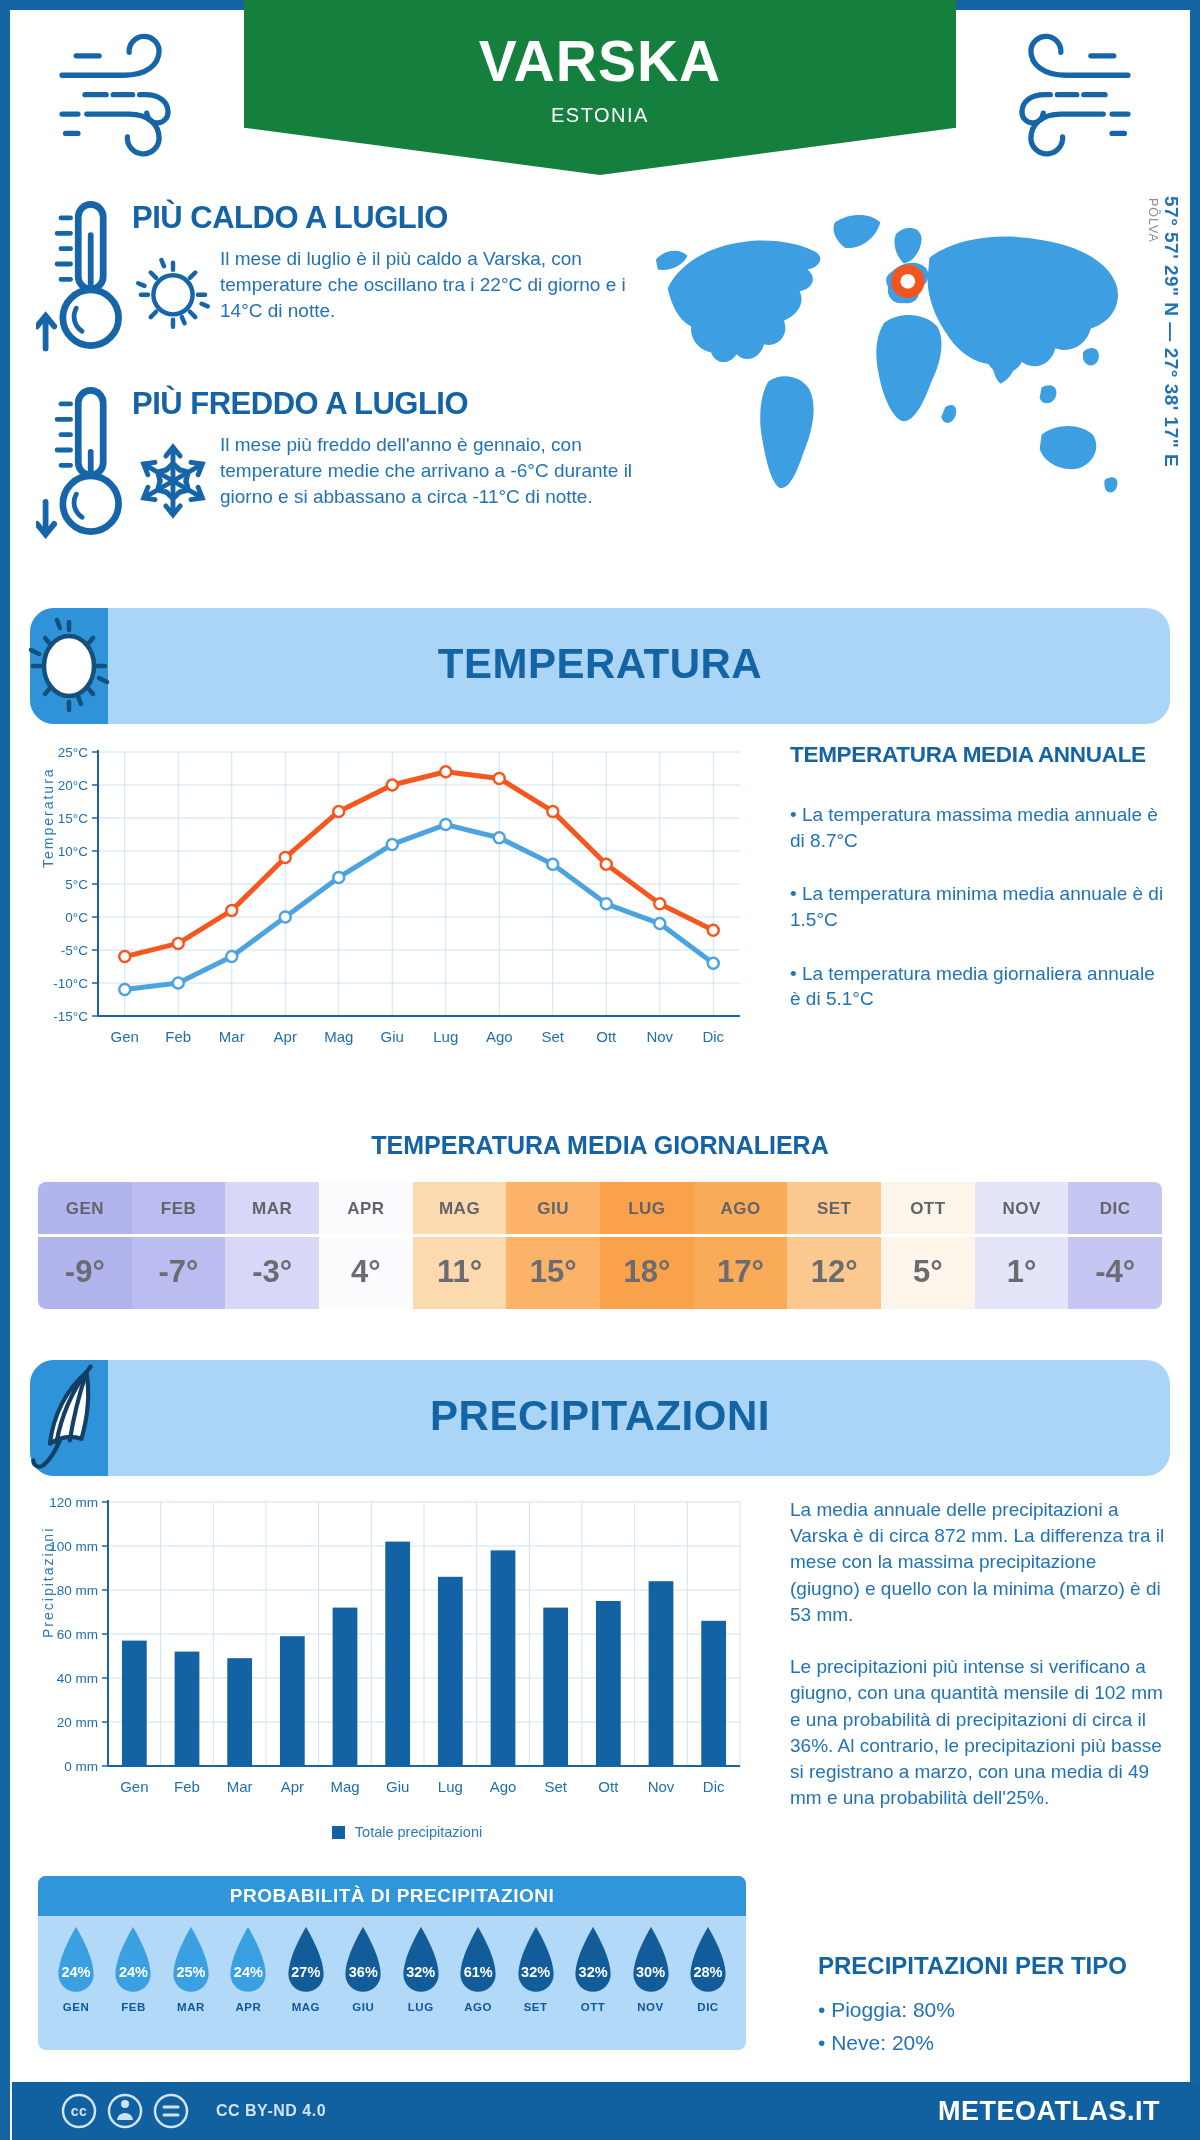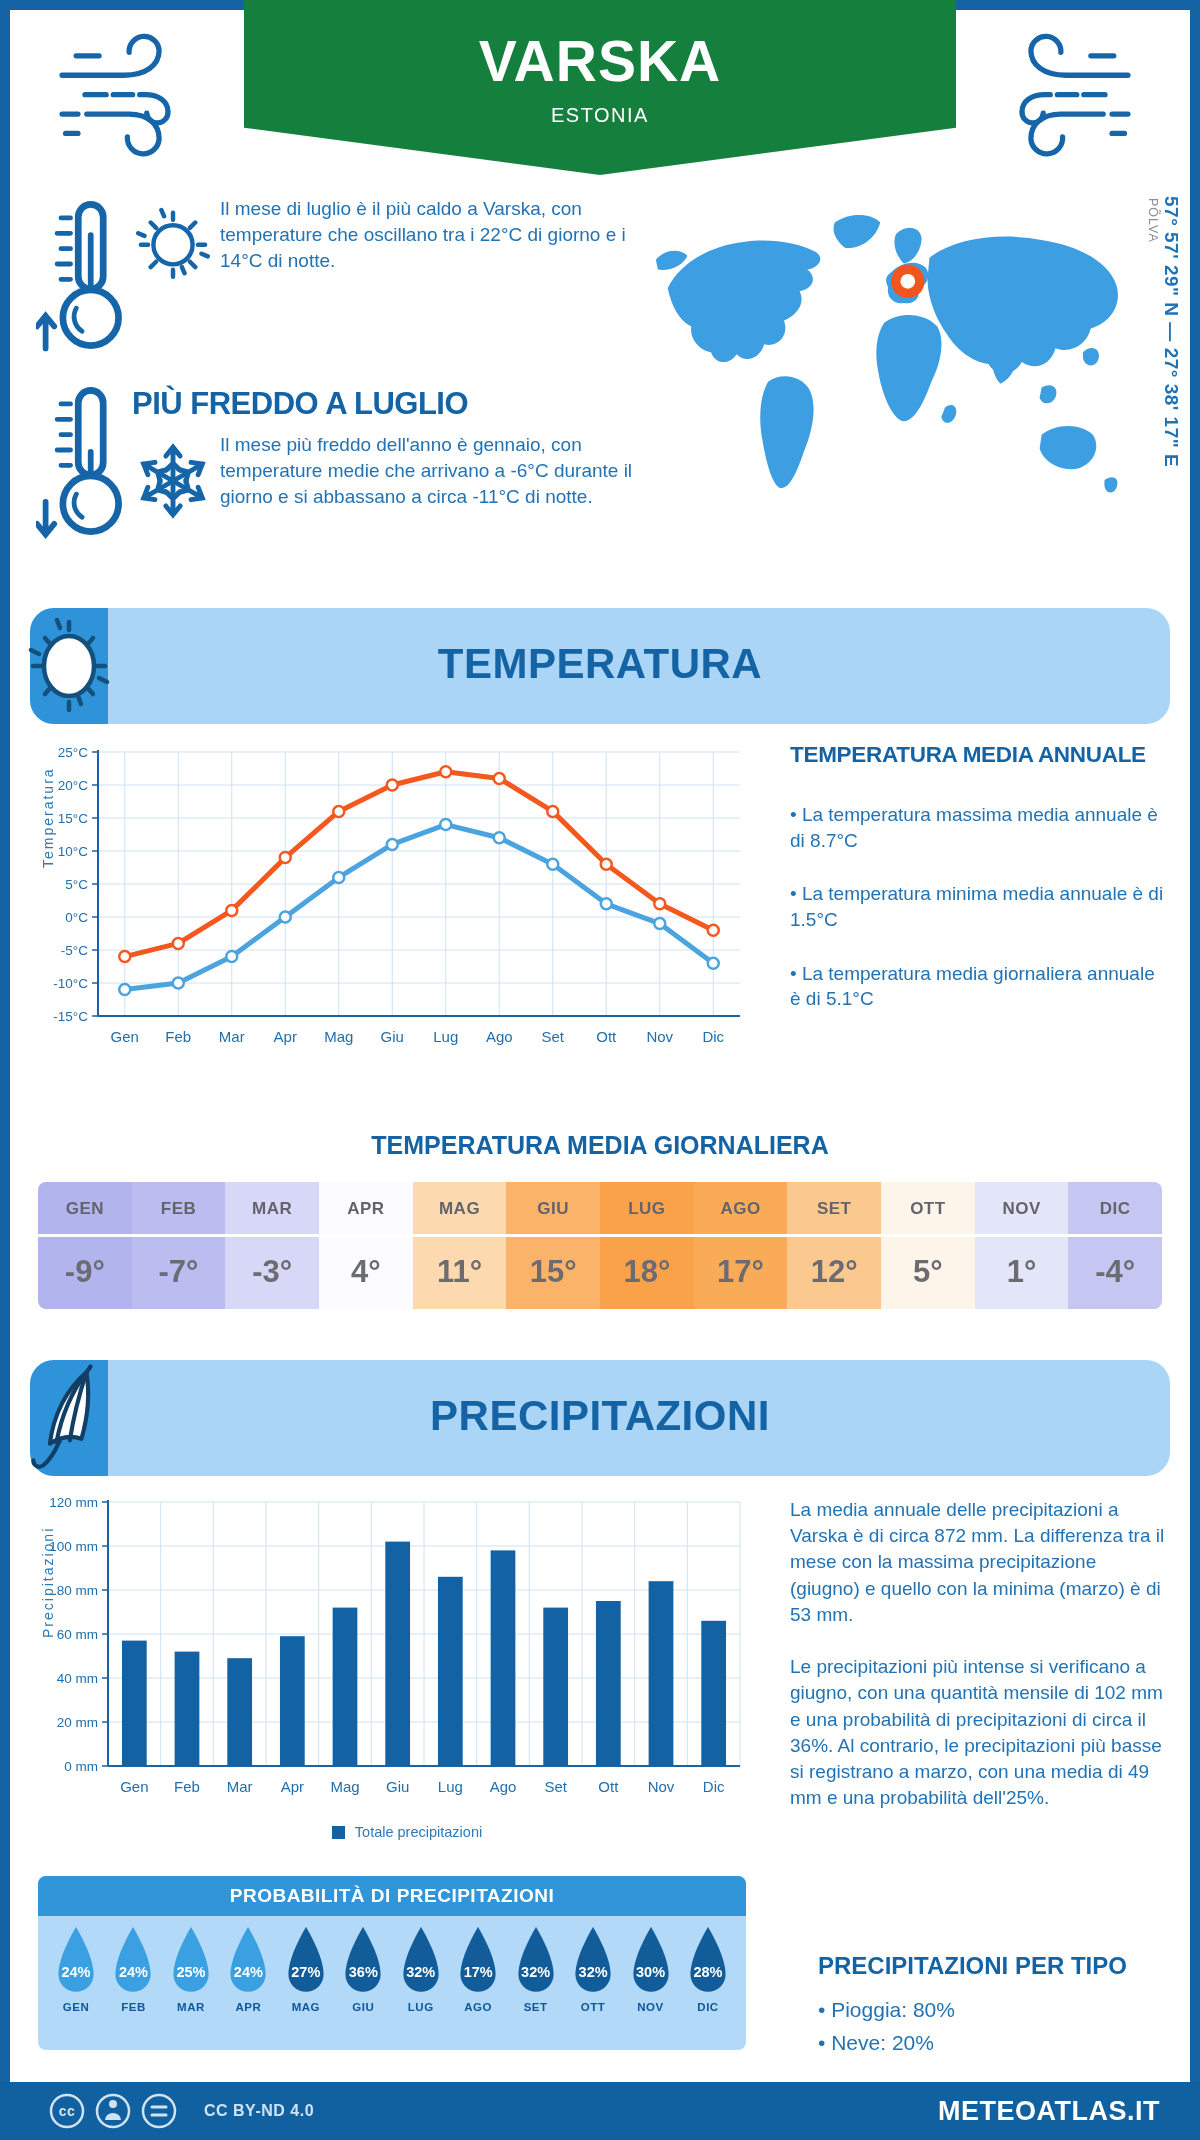--- a/index.html
+++ b/index.html
@@ -103,21 +103,21 @@
   .drop-wrap{position:relative;width:44px;height:74px;margin:0 auto;}
   .drop-wrap svg{position:absolute;left:0;top:0;}
   .drop-pct{position:absolute;left:0;right:0;top:40px;text-align:center;color:#fff;font-size:14.5px;font-weight:bold;}
   .drop-month{margin-top:3px;font-size:11.5px;font-weight:bold;color:#10579b;letter-spacing:0.5px;}
 
   .per-tipo{position:absolute;left:818px;top:1952px;width:350px;z-index:2;}
   .per-tipo h4{margin:0 0 14px 0;font-size:24px;font-weight:bold;color:#1463a5;}
   .per-tipo .bullet{font-size:21px;color:#2273b5;line-height:1.55;}
 
   
-  .footer{position:absolute;left:0;right:0;bottom:0;height:58px;background:#1160a0;z-index:4;
+  .footer{position:absolute;left:12px;right:0;bottom:0;height:58px;background:#1160a0;z-index:4;
     display:flex;align-items:center;justify-content:space-between;padding:0 40px 0 48px;}
   .footer .lic{display:flex;align-items:center;gap:14px;color:#cfe3f3;font-size:16px;font-weight:bold;letter-spacing:0.5px;}
   .footer .brand{color:#fff;font-size:27px;font-weight:bold;letter-spacing:0.5px;}
 
   svg text{font-family:"Liberation Sans",sans-serif;}
 </style>
 </head>
 <body>
 
 <div class="page">
@@ -163,20 +163,21 @@
             <rect x="44" y="8" width="26" height="88" rx="13"></rect>
             <circle cx="57" cy="126" r="29"></circle>
             <path d="M57,40 V96" stroke-width="6"></path>
             <path d="M42,116 a18,18 0 0 0 6,24" stroke-width="5"></path>
             <path d="M26,22 h10 M22,38 h14 M26,54 h10 M22,70 h14 M26,86 h10" stroke-width="5"></path>
             <path d="M10,158 V126 M1,135 L10,124 L19,135" stroke-width="6"></path>
           </g>
         </svg>
       </div>
       <div class="body-col">
+        <h3>PIÙ CALDO A LUGLIO</h3>
         <div class="icon-text">
           <div class="small-icon">
             <svg width="82" height="86" viewBox="0 0 92 96">
               <g stroke="#1565a8" stroke-width="5" fill="none" stroke-linecap="round">
                 <circle cx="46" cy="50" r="22"></circle>
                 <path d="M46,14 v8 M46,78 v8 M10,50 h8 M74,50 h8 M21,25 l6,6 M65,69 l6,6 M71,25 l-6,6 M27,69 l-6,6 M33,11 l3,7 M59,82 l-3,-7 M7,37 l7,3 M78,60 l7,3"></path>
               </g>
             </svg>
           </div>
           <p>Il mese di luglio è il più caldo a Varska, con temperature che oscillano tra i 22°C di giorno e i 14°C di notte.</p>
@@ -566,21 +567,21 @@
             </svg>
             <div class="drop-pct">32%</div>
           </div>
           <div class="drop-month">LUG</div>
         </div>
         <div class="drop-slot">
           <div class="drop-wrap">
             <svg width="44" height="74" viewBox="0 0 40 66">
               <path d="M20,2 C20,2 4,28 4,45 a16,16 0 0 0 32,0 C36,28 20,2 20,2 Z" fill="#125c99"></path>
             </svg>
-            <div class="drop-pct">17%</div>
+            <div class="drop-pct">61%</div>
           </div>
           <div class="drop-month">AGO</div>
         </div>
         <div class="drop-slot">
           <div class="drop-wrap">
             <svg width="44" height="74" viewBox="0 0 40 66">
               <path d="M20,2 C20,2 4,28 4,45 a16,16 0 0 0 32,0 C36,28 20,2 20,2 Z" fill="#125c99"></path>
             </svg>
             <div class="drop-pct">32%</div>
           </div>

